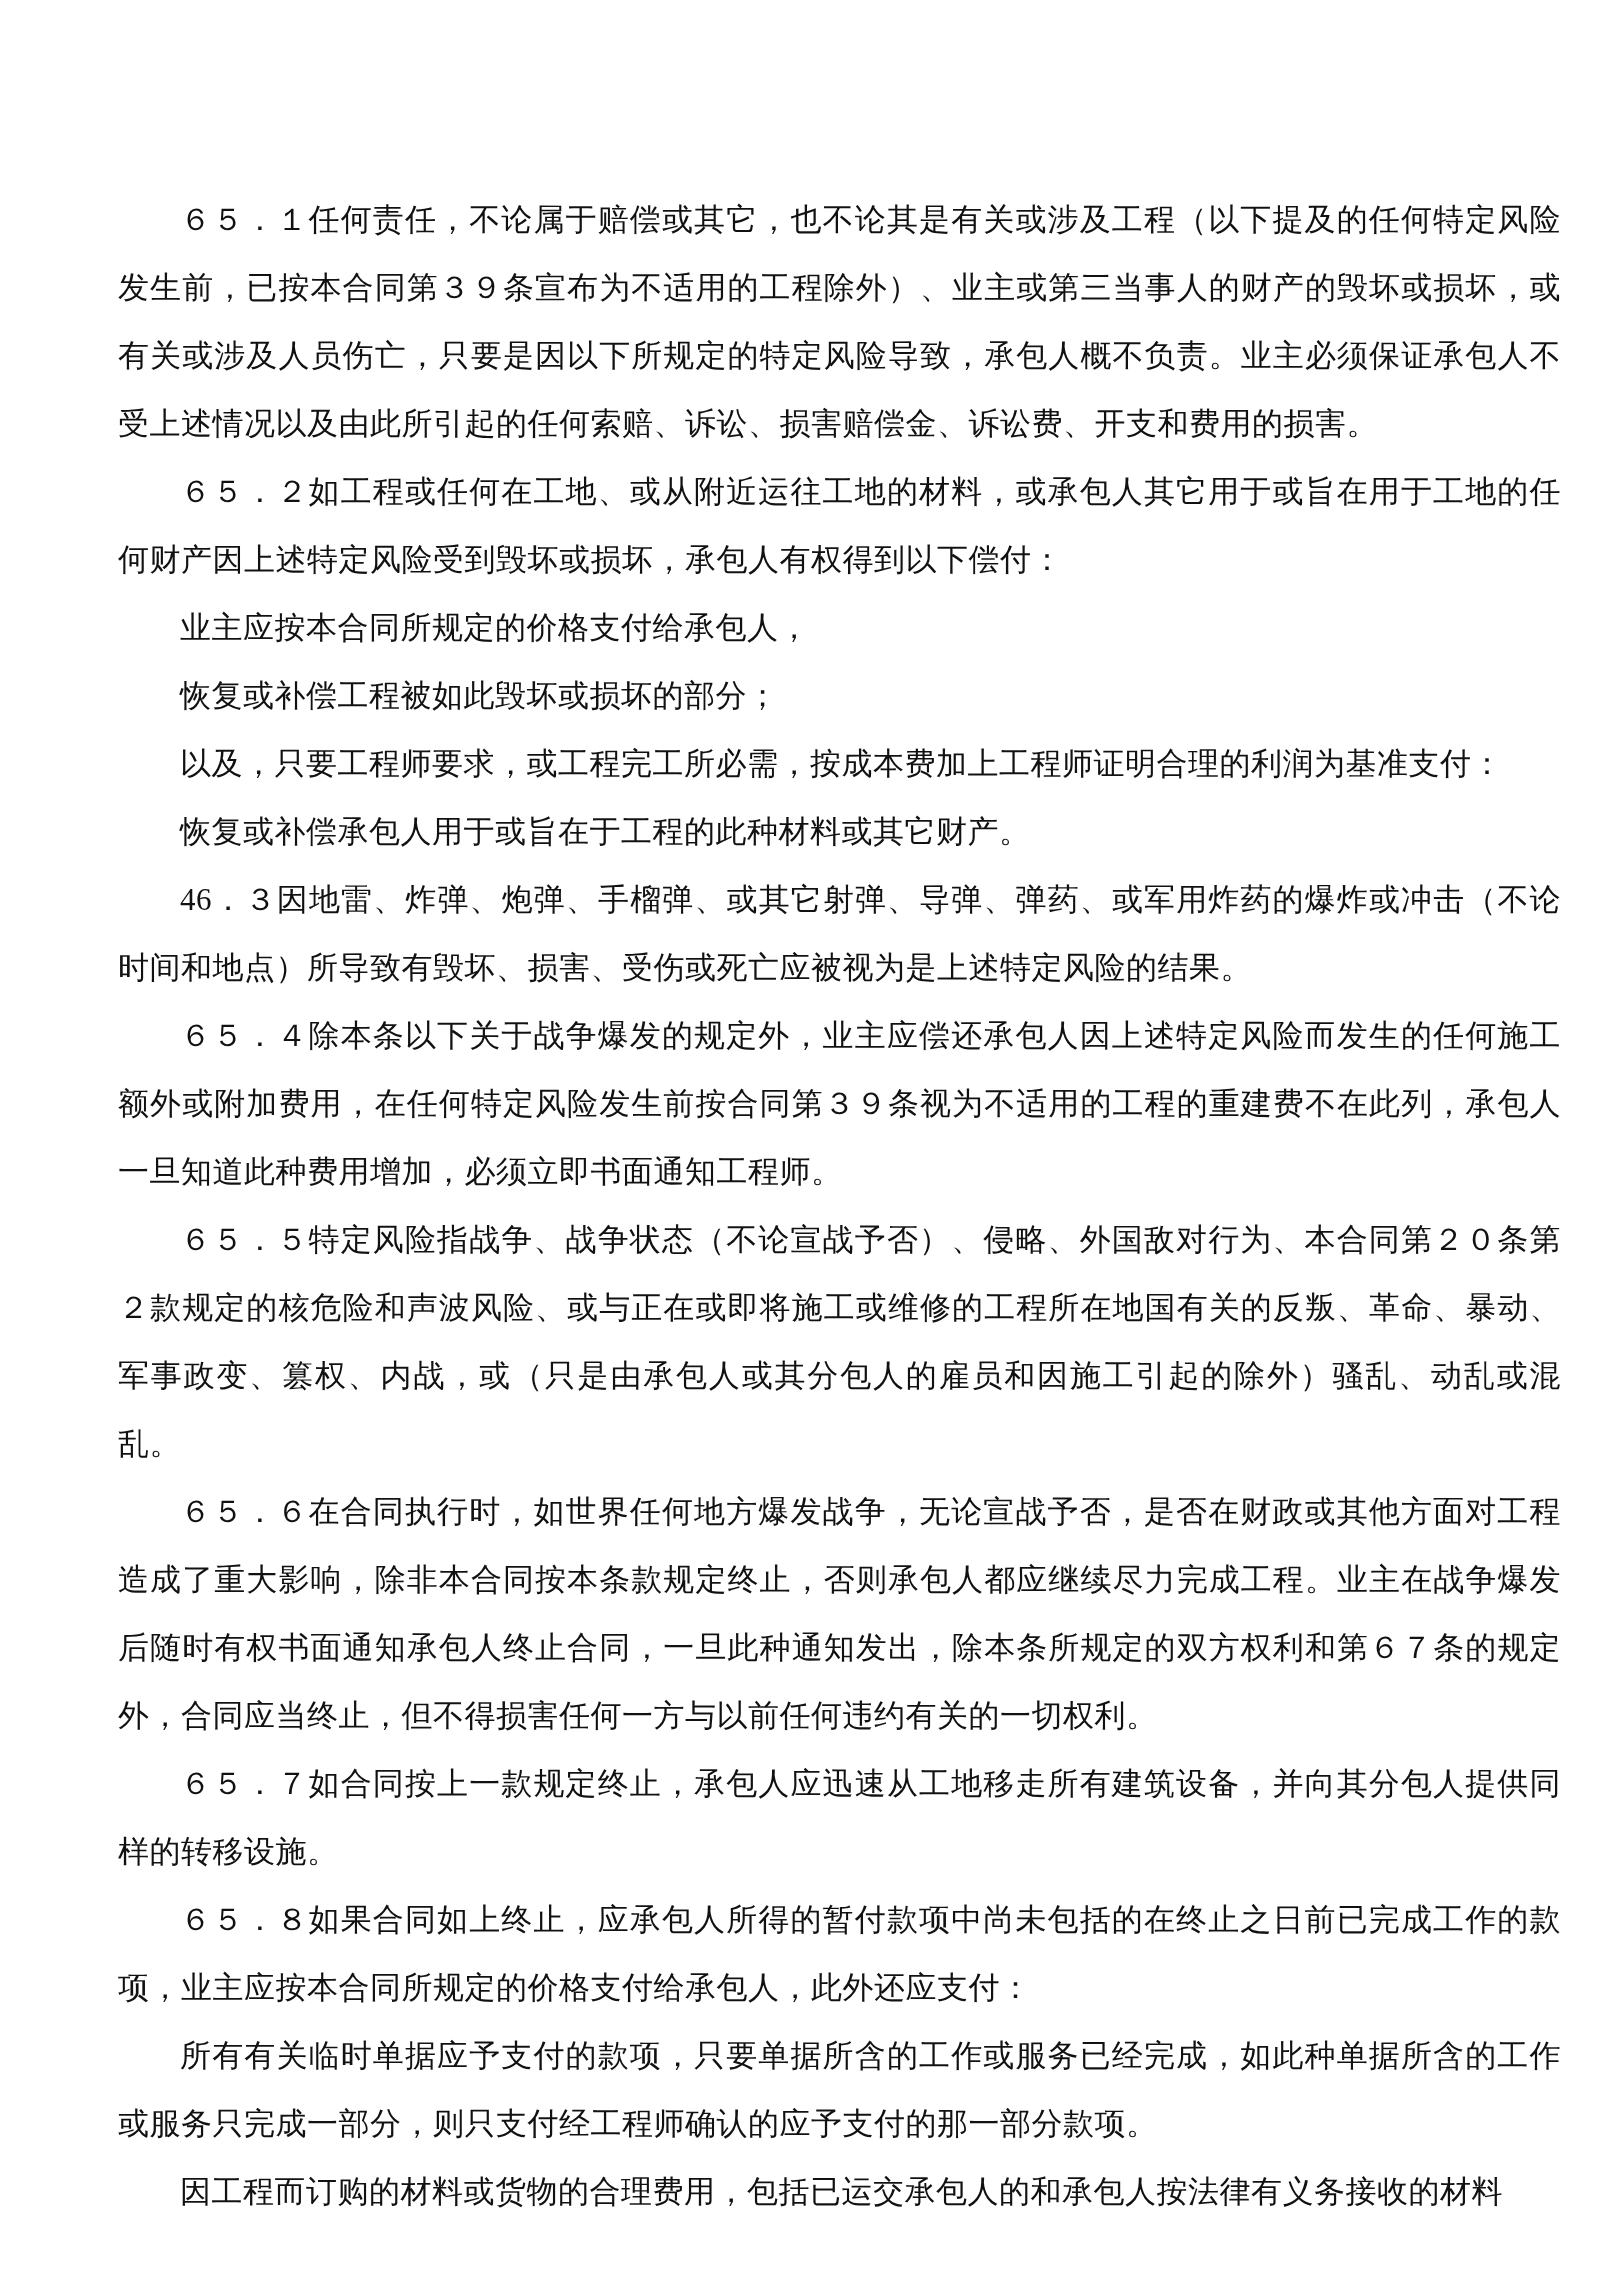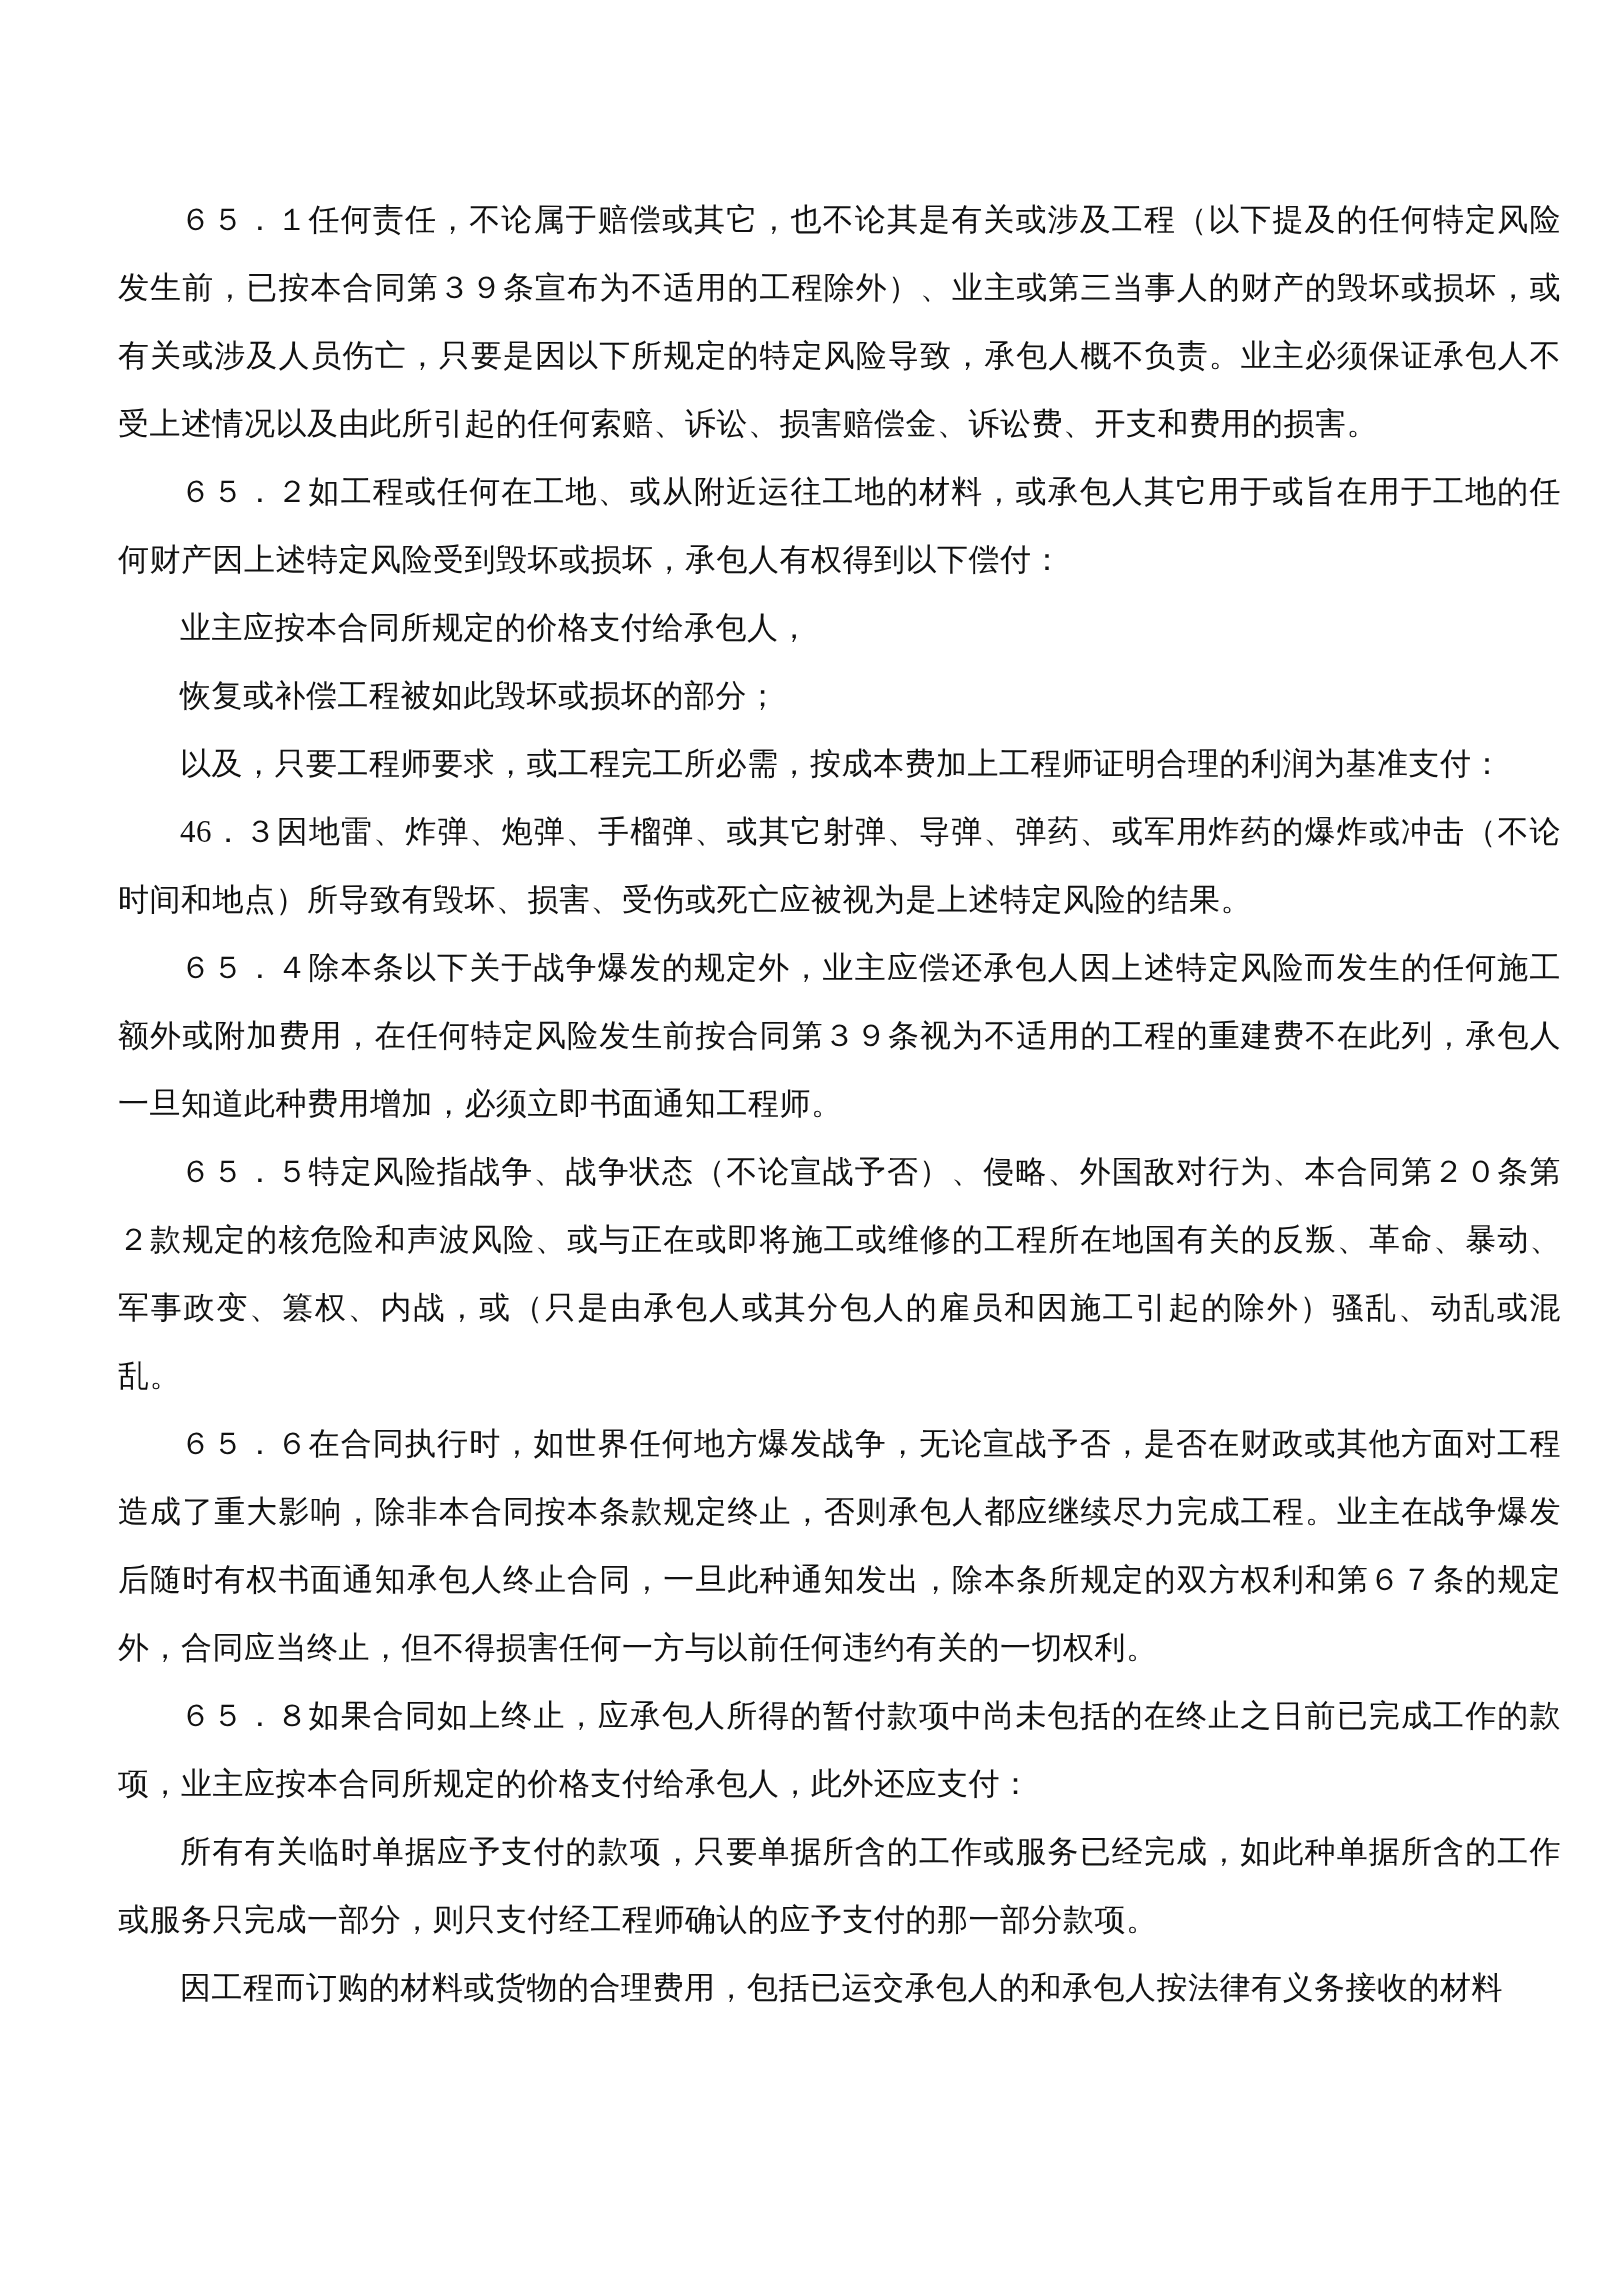--- a/index.html
+++ b/index.html
@@ -32,21 +32,23 @@
 </style>
 </head>
 <body>
 
 <div class="page">
   <p>６５．１任何责任，不论属于赔偿或其它，也不论其是有关或涉及工程（以下提及的任何特定风险发生前，已按本合同第３９条宣布为不适用的工程除外）、业主或第三当事人的财产的毁坏或损坏，或有关或涉及人员伤亡，只要是因以下所规定的特定风险导致，承包人概不负责。业主必须保证承包人不受上述情况以及由此所引起的任何索赔、诉讼、损害赔偿金、诉讼费、开支和费用的损害。</p>
   <p>６５．２如工程或任何在工地、或从附近运往工地的材料，或承包人其它用于或旨在用于工地的任何财产因上述特定风险受到毁坏或损坏，承包人有权得到以下偿付：</p>
   <p>业主应按本合同所规定的价格支付给承包人，</p>
   <p>恢复或补偿工程被如此毁坏或损坏的部分；</p>
   <p>以及，只要工程师要求，或工程完工所必需，按成本费加上工程师证明合理的利润为基准支付：</p>
+  <p>恢复或补偿承包人用于或旨在于工程的此种材料或其它财产。</p>
   <p>46．３因地雷、炸弹、炮弹、手榴弹、或其它射弹、导弹、弹药、或军用炸药的爆炸或冲击（不论时间和地点）所导致有毁坏、损害、受伤或死亡应被视为是上述特定风险的结果。</p>
   <p>６５．４除本条以下关于战争爆发的规定外，业主应偿还承包人因上述特定风险而发生的任何施工额外或附加费用，在任何特定风险发生前按合同第３９条视为不适用的工程的重建费不在此列，承包人一旦知道此种费用增加，必须立即书面通知工程师。</p>
   <p>６５．５特定风险指战争、战争状态（不论宣战予否）、侵略、外国敌对行为、本合同第２０条第２款规定的核危险和声波风险、或与正在或即将施工或维修的工程所在地国有关的反叛、革命、暴动、军事政变、篡权、内战，或（只是由承包人或其分包人的雇员和因施工引起的除外）骚乱、动乱或混乱。</p>
   <p>６５．６在合同执行时，如世界任何地方爆发战争，无论宣战予否，是否在财政或其他方面对工程造成了重大影响，除非本合同按本条款规定终止，否则承包人都应继续尽力完成工程。业主在战争爆发后随时有权书面通知承包人终止合同，一旦此种通知发出，除本条所规定的双方权利和第６７条的规定外，合同应当终止，但不得损害任何一方与以前任何违约有关的一切权利。</p>
+  <p>６５．７如合同按上一款规定终止，承包人应迅速从工地移走所有建筑设备，并向其分包人提供同样的转移设施。</p>
   <p>６５．８如果合同如上终止，应承包人所得的暂付款项中尚未包括的在终止之日前已完成工作的款项，业主应按本合同所规定的价格支付给承包人，此外还应支付：</p>
   <p>所有有关临时单据应予支付的款项，只要单据所含的工作或服务已经完成，如此种单据所含的工作或服务只完成一部分，则只支付经工程师确认的应予支付的那一部分款项。</p>
   <p>因工程而订购的材料或货物的合理费用，包括已运交承包人的和承包人按法律有义务接收的材料</p>
 </div>
 
 
 </body></html>

